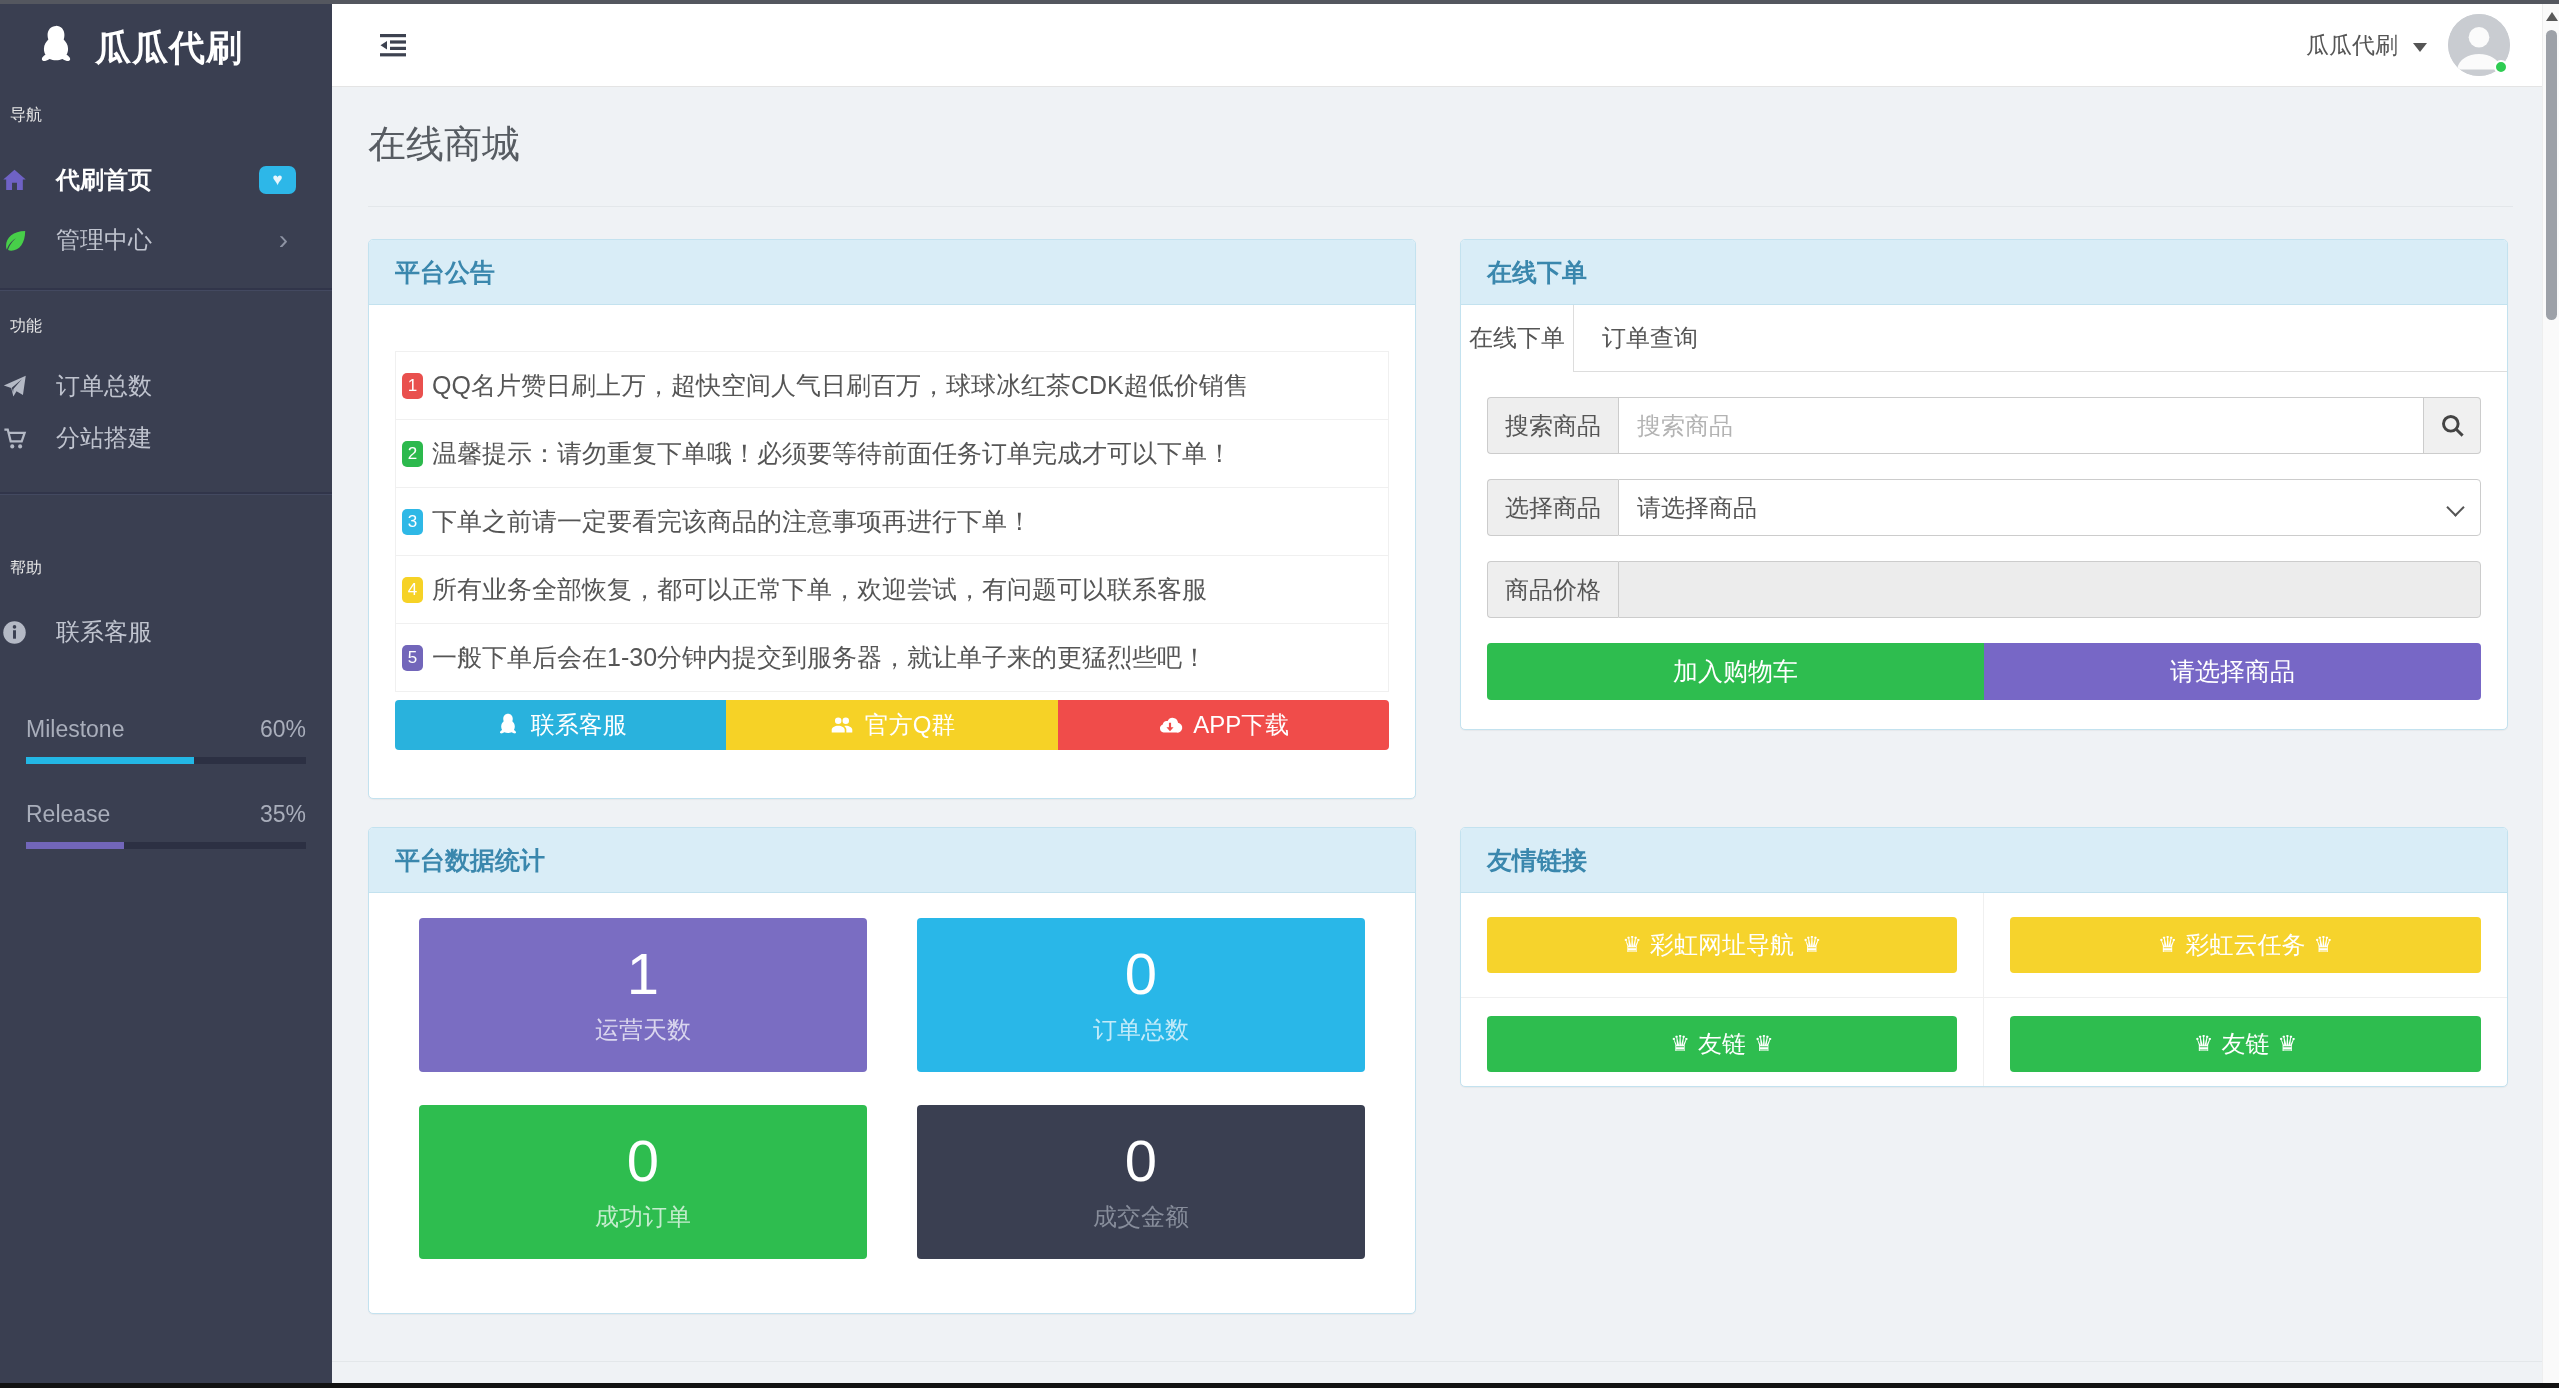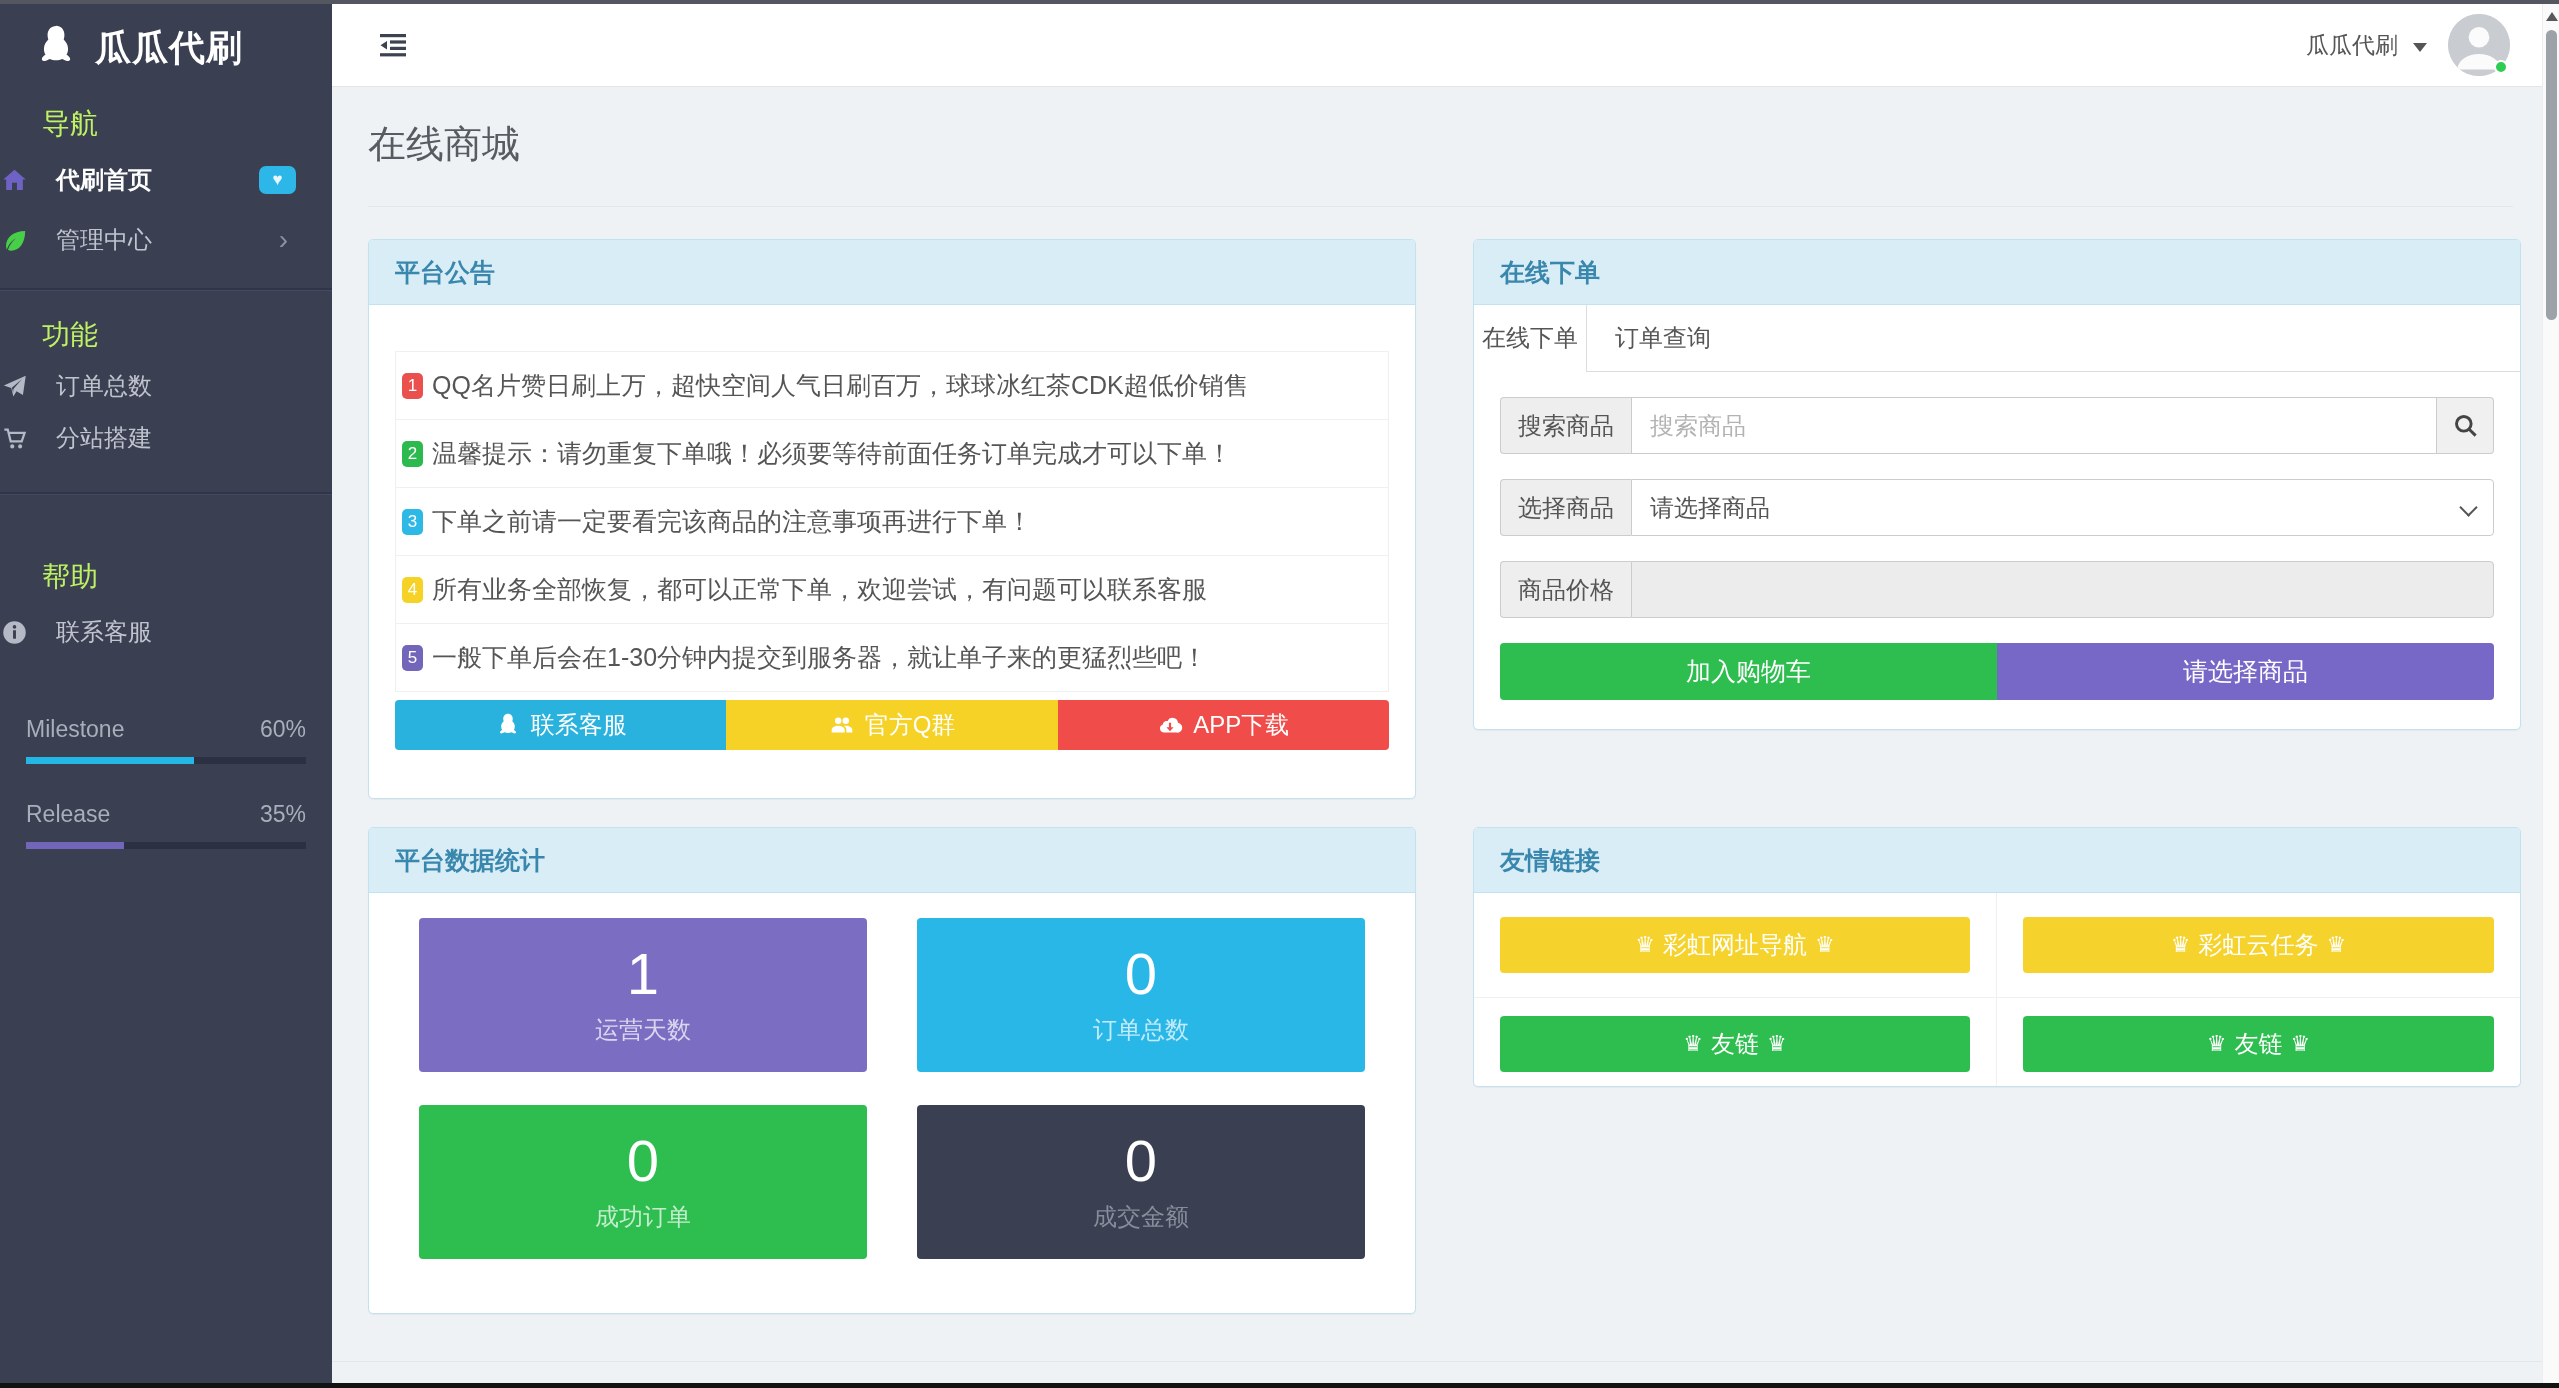--- a/index.html
+++ b/index.html
@@ -9,21 +9,21 @@
 
   
   .top-strip { position:absolute; top:0; left:0; right:0; height:4px; background:#54575f; }
   .bottom-strip { position:absolute; bottom:0; left:0; right:0; height:5px; background:#121212; }
 
   
   .sidebar { position:absolute; top:4px; bottom:5px; left:0; width:332px; background:#3a3f51; }
   .logo { position:absolute; top:16px; left:33px; height:56px; display:flex; align-items:center; gap:16px; }
   .logo svg { width:46px; height:46px; }
   .logo-text { color:#fff; font-size:36px; font-weight:700; letter-spacing:1px; }
-  .side-section { position:absolute; left:42px; color:#bef264; font-size:28px; }
+  .side-section { position:absolute; left:10px; color:#e5e5e5; font-size:16px; }
   .nav-item { position:absolute; left:0; width:332px; height:60px; display:flex; align-items:center;
     cursor:pointer; }
   .nav-item .nico { width:28px; height:28px; flex:none; display:flex; align-items:center; justify-content:center; }
   .nav-item .nico svg { width:27px; height:27px; }
   .nav-label { margin-left:28px; font-size:24px; color:#c0c4cf; }
   .nav-label.active { color:#fff; font-weight:700; }
   .heart-badge { position:absolute; right:36px; width:37px; height:28px; border-radius:7px;
     background:#2db7e8; color:#e8f6fd; font-size:17px; display:flex; align-items:center; justify-content:center; }
   .nav-chevron { position:absolute; right:44px; color:#8d93a3; font-size:28px; line-height:28px; }
   .side-divider { position:absolute; left:0; width:332px; height:3px;
@@ -52,21 +52,21 @@
   .scrollbar { position:absolute; top:4px; bottom:5px; right:0; width:17px; background:#fafafa; border-left:1px solid #eee; }
   .sb-arrow { position:absolute; top:8px; left:3px; width:0; height:0;
     border-left:6px solid transparent; border-right:6px solid transparent; border-bottom:9px solid #595959; }
   .sb-thumb { position:absolute; top:26px; left:3px; width:11px; height:290px; border-radius:6px; background:#9da1a8; }
 
   
   .content { position:absolute; top:87px; left:332px; right:17px; bottom:5px; background:#eff2f5; }
   .footer-line { position:absolute; left:0; right:0; bottom:21px; border-top:1px solid #e3e7ea; }
   .page-header { margin:32px 29px 0 36px; padding-bottom:36px; border-bottom:1px solid #e3e7ea; }
   .page-title { font-size:38px; font-weight:400; color:#575c62;margin-top:25px; }
-  .row { display:flex; gap:57px; margin:0 29px 0 36px; align-items:flex-start; }
+  .row { display:flex; gap:44px; margin:0 29px 0 36px; align-items:flex-start; }
   .row-1 { margin-top:32px; }
   .row-2 { margin-top:28px; }
   .col { width:1048px; flex:none; }
 
   
   .panel { background:#fff; border:1px solid #c3e2ef; border-radius:5px; box-shadow:0 1px 1px rgba(0,0,0,.04); }
   .panel-heading { height:65px; background:#d9edf7; border-bottom:1px solid #c3e2ef; border-radius:4px 4px 0 0;
     display:flex; align-items:center; padding:0 26px; color:#3a87ad; font-size:25px; font-weight:700; }
 
   

